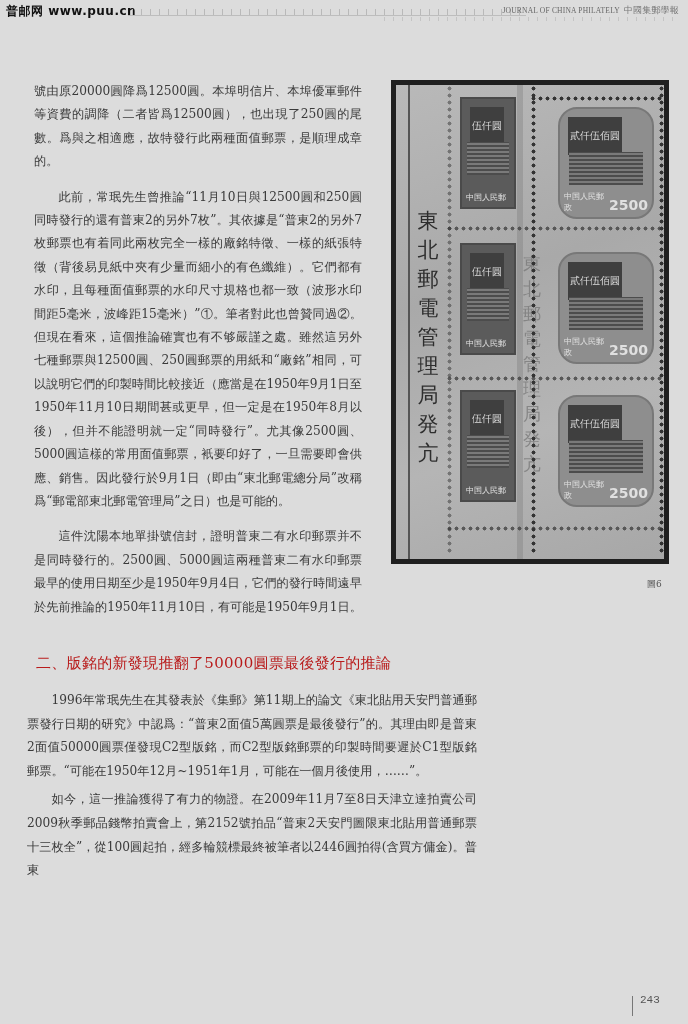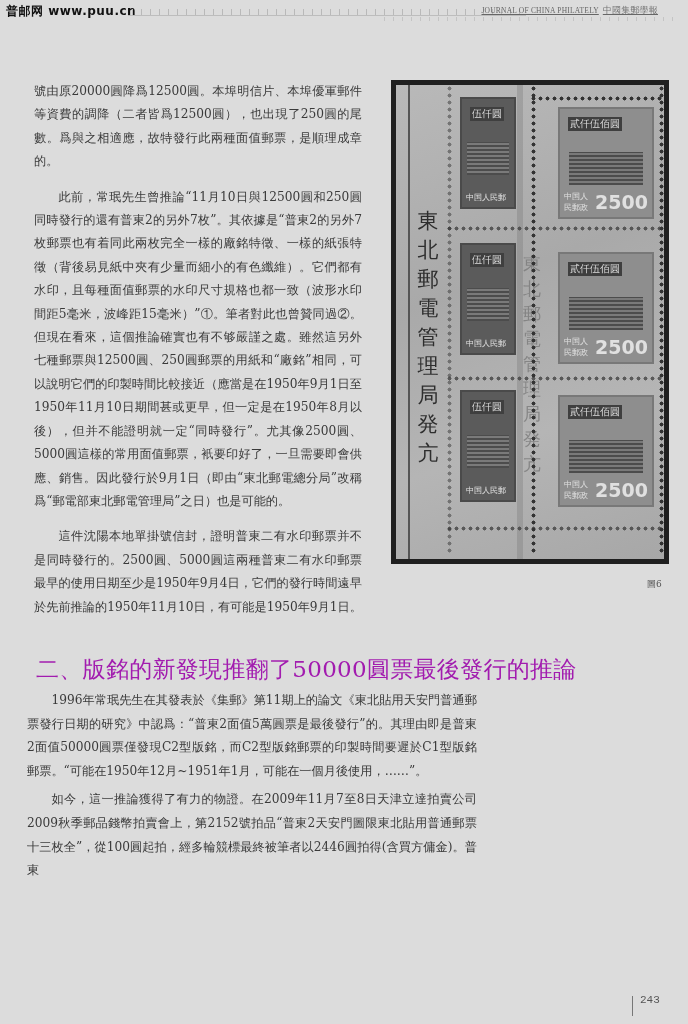--- a/index.html
+++ b/index.html
@@ -21,24 +21,23 @@
   .wave {
     position:absolute; left:128px; top:9px; width:398px; height:6px;
     background:repeating-linear-gradient(90deg, transparent 0 4px, #b9b9b9 4px 5px, transparent 5px 9px);
     border-bottom:1px solid #bdbdbd;
   }
   .wave2 {
     position:absolute; left:380px; top:17px; width:300px; height:4px;
     background:repeating-linear-gradient(90deg, transparent 0 4px, #c4c4c4 4px 5px, transparent 5px 9px);
   }
   .journal {
-    position:absolute; right:30px; top:4px;
+    position:absolute; right:9px; top:4px;
     font-family:"Liberation Serif", serif; font-size:7.5px; color:#666;
     letter-spacing:0.2px;
-    text-decoration:underline;
   }
   .journal .cn { font-size:9px; margin-left:4px; color:#777; }
 
   .col-top {
     position:absolute; left:22px; top:68px; width:352px;
     font-size:12.2px; line-height:23.4px; text-align:justify;
   }
   .col-top p { margin:12px; }
   .col-top p.ind { text-indent:2em; }
   .col-top p.noind { text-indent:0; }
@@ -51,49 +50,49 @@
     position:relative; width:100%; height:100%;
     background:linear-gradient(160deg,#b9b9b9,#a9a9a9 40%,#b5b5b5 70%,#a7a7a7);
     overflow:hidden;
   }
   .figure .vline { position:absolute; left:12px; top:0; bottom:0; width:2px; background:#555; }
   .figure .seam { position:absolute; left:121px; top:0; bottom:0; width:6px; background:rgba(120,120,120,0.35); }
   .stamp {
     position:absolute; background:#6e6e6e; border:2px solid #4a4a4a; box-sizing:border-box;
   }
   .stamp.dark { background:#5b5b5b; }
-  .stamp.light { background:#8e8e8e; border-color:#787878; }
+  .stamp.light { background:#8e8e8e; border-color:#787878;border-radius:19px; }
   .stamp .val {
-    position:absolute; left:8px; top:8px; font-size:10px; color:#ddd; background:#3f3f3f; padding:0 2px;
+    position:absolute; left:8px; top:8px; font-size:10px; color:#ddd; background:#3f3f3f; padding:12px 2px;
     font-family:"DejaVu Sans", sans-serif;
   }
   .stamp .gate {
     position:absolute; left:10%; right:10%; top:40%; height:30%;
     background:repeating-linear-gradient(0deg,#4c4c4c 0 2px,#7a7a7a 2px 4px);
   }
   .stamp .bot {
     position:absolute; left:4px; right:4px; bottom:4px; font-size:8px; color:#e0e0e0;
     font-family:"DejaVu Sans", sans-serif; display:flex; justify-content:space-between; align-items:flex-end;
   }
-  .stamp .bot b { font-size:19px; font-weight:bold; }
+  .stamp .bot b { font-size:14px; font-weight:bold; }
   .perf {
     position:absolute; background:radial-gradient(circle,#333 0 1.8px,transparent 2.2px) 0 0/7px 7px;
   }
   .vtext {
     position:absolute; font-size:21px; line-height:29px; color:#2e2e2e; width:24px; text-align:center;
     font-family:"DejaVu Sans", sans-serif;
   }
   .vtext.ghost { color:#777; opacity:0.75; }
   .caption {
     position:absolute; left:647px; top:578px; font-size:9px; color:#555;text-align:center;
   }
 
   .section-title {
     position:absolute; left:36px; top:654px;
-    font-size:23px; color:#a21caf; letter-spacing:0.3px;
+    font-size:15px; color:#b91c1c; letter-spacing:0.3px;
   }
   .col-bottom {
     position:absolute; left:22px; top:684px; width:460px;
     font-size:12.2px; line-height:23.6px; text-align:justify;
   }
   .col-bottom p { margin:5px; text-indent:2em; }
 
   .footer-rule { position:absolute; left:632px; top:996px; width:1px; height:20px; background:#777; }
   .page-no { position:absolute; left:640px; top:994px; font-family:Liberation Mono, monospace; font-size:11px; color:#555; }
 </style>

